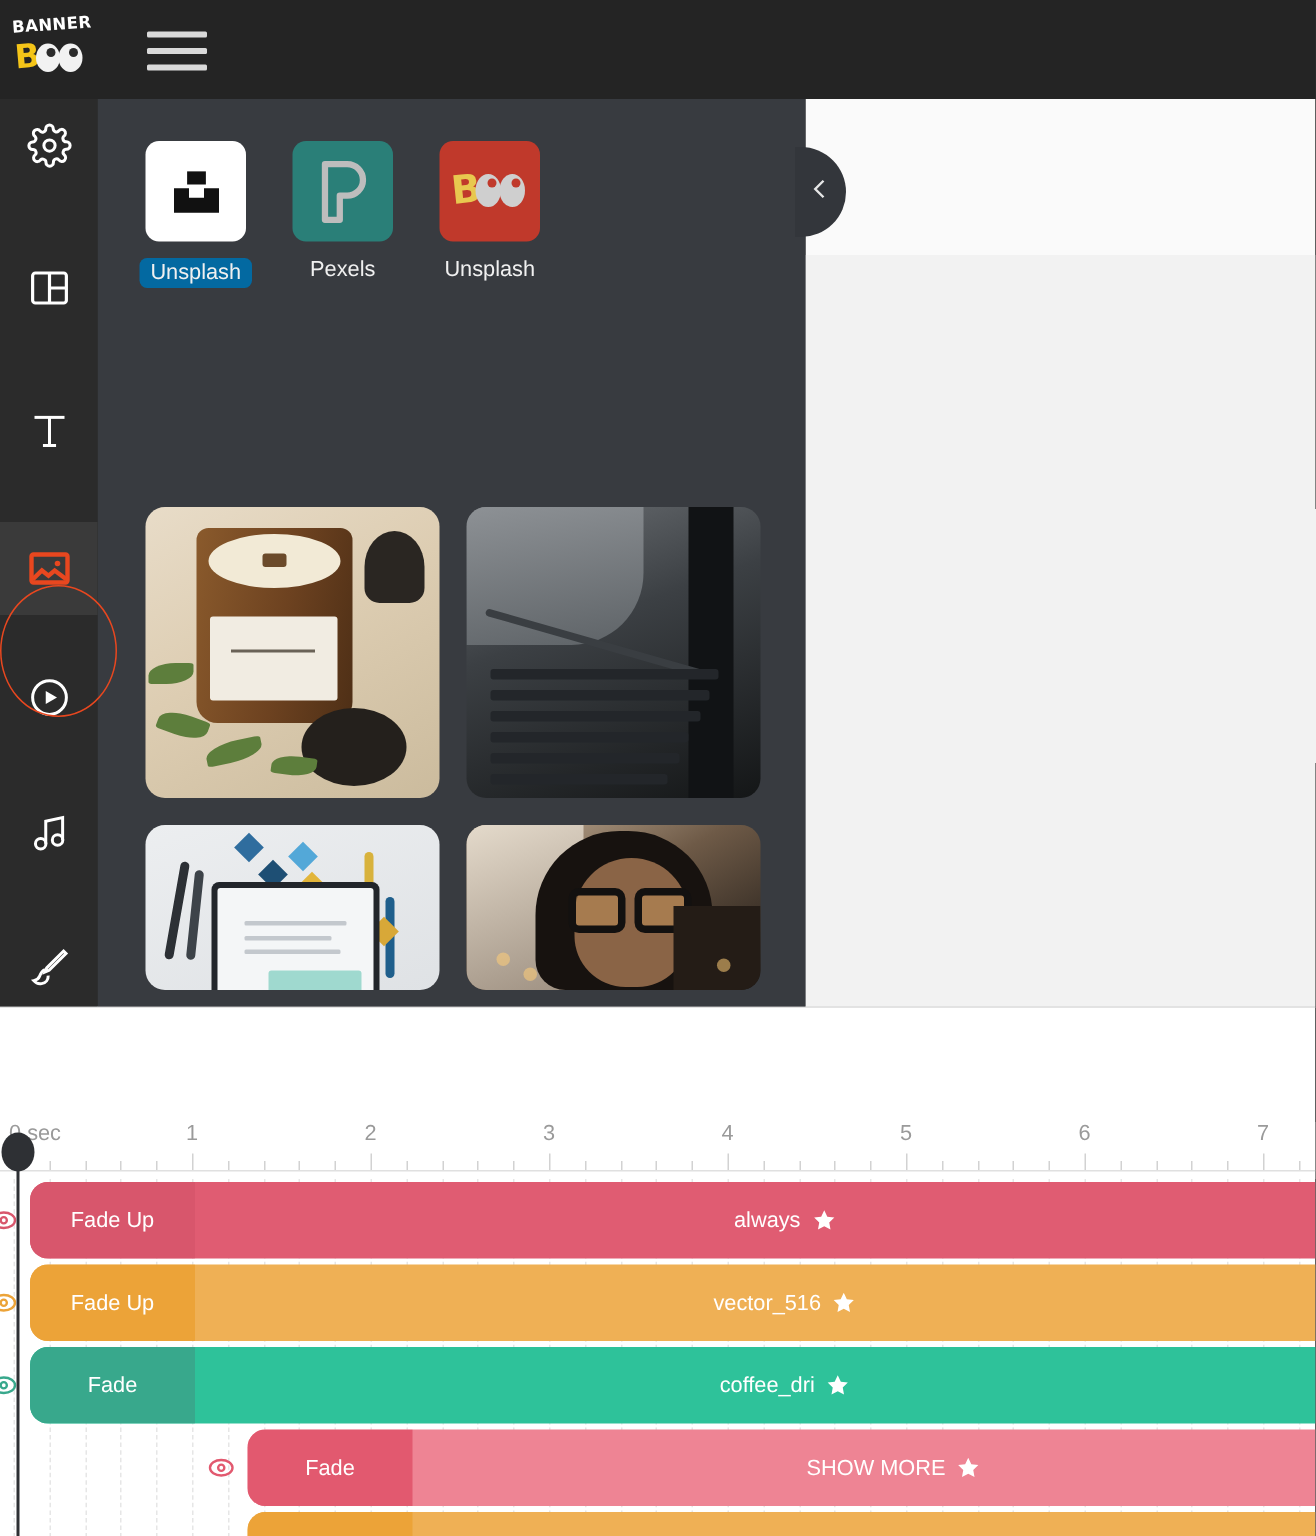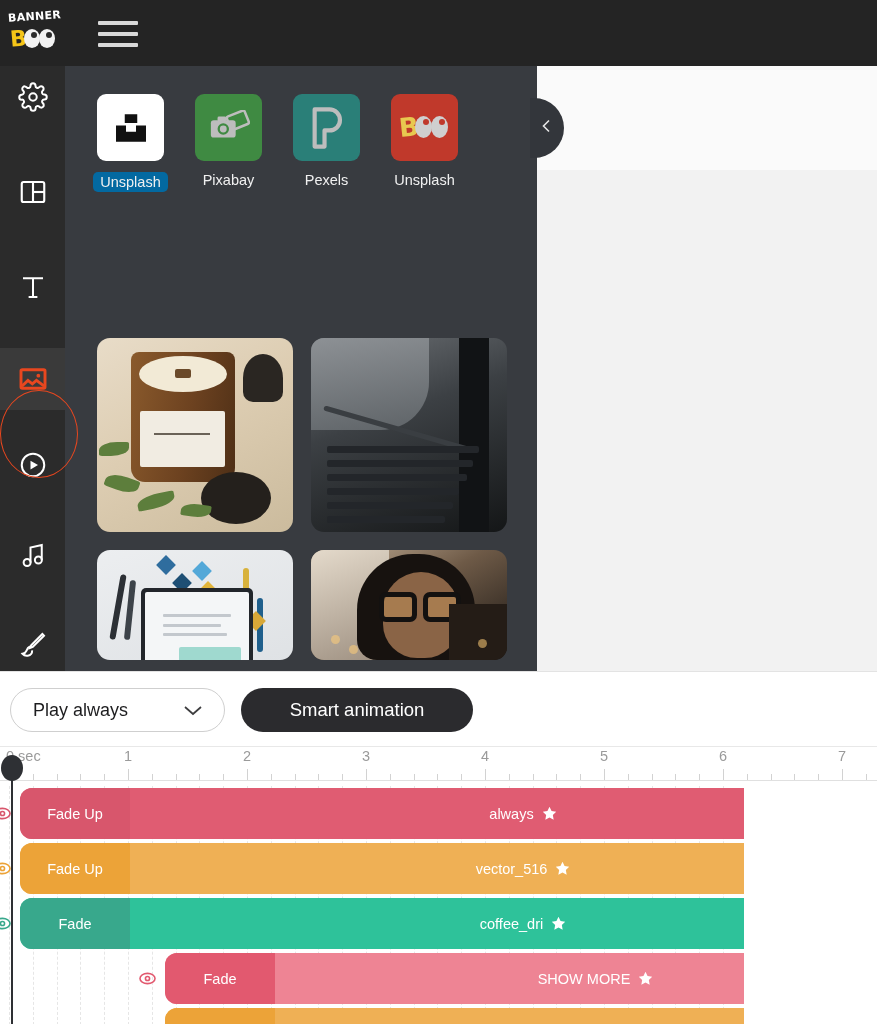--- a/index.html
+++ b/index.html
@@ -354,21 +354,21 @@
     width: 22px; height: 26px; background: #2e3034;
     border-radius: 50%; margin-left: -11px;
   }
   .playhead-line {
     position: absolute; left: -1px; top: 22px;
     width: 2px; height: 320px; background: #2e3034;
   }
 
   
   .tracks {
-    position: absolute; left: 0; top: 114px; width: 744px; height: 239px;
+    position: absolute; left: 0; top: 114px; width: 877px; height: 239px;
     overflow: hidden;
   }
   .gridlines { position: absolute; left: 0; top: 0; width: 877px; height: 239px; }
   .gridline {
     position: absolute; top: 0; width: 1px; height: 239px;
     border-left: 1px dashed #e6e6e6;
   }
   .track { position: absolute; left: 0; width: 877px; height: 55px; }
   .clip {
     position: absolute; top: 2px; height: 51px; border-radius: 12px;
@@ -491,34 +491,20 @@
       <div class="source selected">
         <div class="source-tile tile-unsplash">
           <svg width="40" height="40" viewBox="0 0 32 32">
             <rect x="11" y="5" width="10" height="7" fill="#111111"></rect>
             <path d="M4 14h8v5h8v-5h8v13H4z" fill="#111111"></path>
           </svg>
         </div>
         <div class="source-label">Unsplash</div>
       </div>
 
-      <div class="source">
-        <div class="source-tile tile-pixabay">
-          <svg width="42" height="36" viewBox="0 0 44 36">
-            <rect x="3" y="10" width="26" height="18" rx="3" fill="#bdbdbd"></rect>
-            <rect x="10" y="6" width="9" height="5" rx="1.5" fill="#bdbdbd"></rect>
-            <circle cx="16" cy="19" r="6" fill="#3f8a42"></circle>
-            <circle cx="16" cy="19" r="3.6" fill="#bdbdbd"></circle>
-            <g transform="rotate(-22 30 12)">
-              <rect x="22" y="3" width="20" height="15" rx="2" fill="none" stroke="#bdbdbd" stroke-width="2.6"></rect>
-            </g>
-          </svg>
-        </div>
-        <div class="source-label">Pixabay</div>
-      </div>
 
       <div class="source">
         <div class="source-tile tile-pexels">
           <svg width="34" height="42" viewBox="0 0 26 34">
             <path d="M3 2h12a8.5 8.5 0 0 1 0 17h-4v13H3z" fill="none" stroke="#bdbdbd" stroke-width="3.4" stroke-linejoin="round"></path>
           </svg>
         </div>
         <div class="source-label">Pexels</div>
       </div>
 
@@ -605,31 +591,20 @@
       </svg>
     </span>
   </div>
 
   <div class="canvas-area">
     <div class="canvas-strip"></div>
   </div>
 
   <div class="timeline">
 
-    <div class="tl-toolbar">
-      <div class="play-select">
-        <span class="play-select-label">Play always</span>
-        <span class="play-select-chev">
-          <svg width="22" height="14" viewBox="0 0 22 14" fill="none" stroke="currentColor" stroke-width="1.7">
-            <polyline points="3,4 11,11 19,4"></polyline>
-          </svg>
-        </span>
-      </div>
-      <button class="smart-btn">Smart animation</button>
-    </div>
 
     <div class="ruler">
       <div class="ruler-baseline"></div>
       <div class="ruler-label first">0 sec</div>
       <div id="ruler-marks">
           <div class="ruler-label" style="left: 128px;">1</div>
           <div class="ruler-label" style="left: 247px;">2</div>
           <div class="ruler-label" style="left: 366px;">3</div>
           <div class="ruler-label" style="left: 485px;">4</div>
           <div class="ruler-label" style="left: 604px;">5</div>

